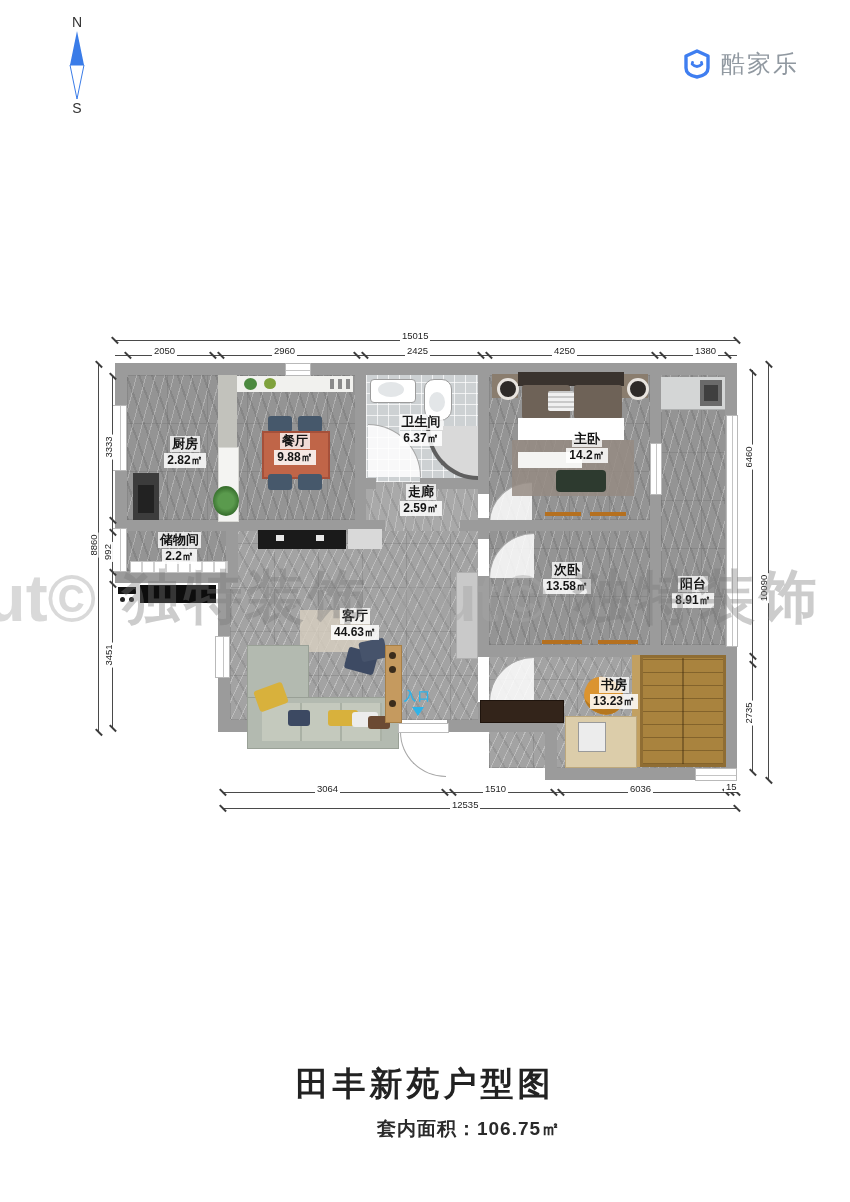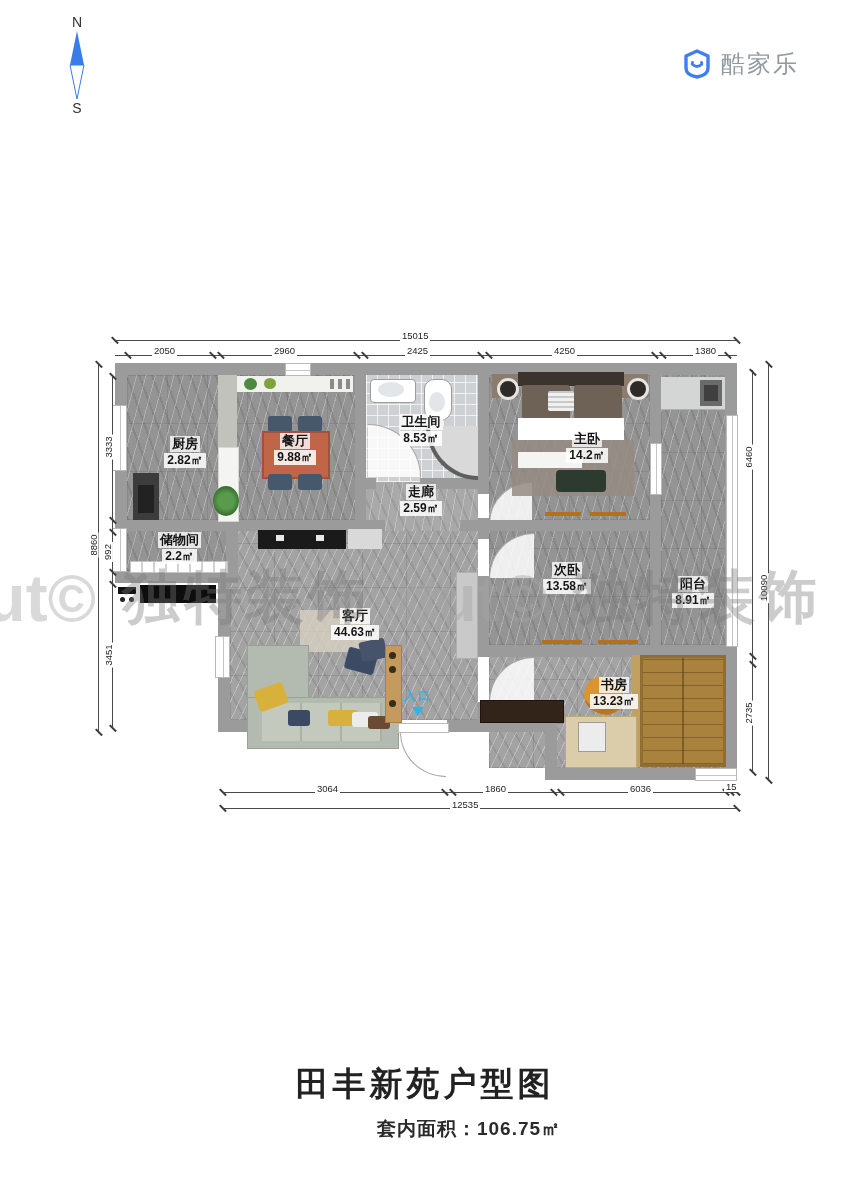--- a/index.html
+++ b/index.html
@@ -214,21 +214,21 @@
 <div class="rlabel" style="left:145px;top:436px;width:80px;">
   <span class="nm">厨房</span>
   <span class="ar">2.82㎡</span>
 </div>
 <div class="rlabel" style="left:255px;top:433px;width:80px;">
   <span class="nm">餐厅</span>
   <span class="ar">9.88㎡</span>
 </div>
 <div class="rlabel" style="left:378px;top:414px;width:86px;">
   <span class="nm">卫生间</span>
-  <span class="ar">8.53㎡</span>
+  <span class="ar">6.37㎡</span>
 </div>
 <div class="rlabel" style="left:542px;top:431px;width:90px;">
   <span class="nm">主卧</span>
   <span class="ar">14.2㎡</span>
 </div>
 <div class="rlabel" style="left:659px;top:532px;width:68px;margin-top:44px;">
   <span class="nm">阳台</span>
   <span class="ar">8.91㎡</span>
 </div>
 <div class="rlabel" style="left:378px;top:484px;width:86px;">
@@ -308,21 +308,21 @@
 <div class="dl" style="left:222px;top:792px;width:515px;height:1px;"></div>
 <span class="tick" style="left:222px;top:788px;"></span>
 <span class="tick" style="left:444px;top:788px;"></span>
 <span class="tick" style="left:452px;top:788px;"></span>
 <span class="tick" style="left:553px;top:788px;"></span>
 <span class="tick" style="left:560px;top:788px;"></span>
 <span class="tick" style="left:725px;top:788px;"></span>
 <span class="tick" style="left:730px;top:788px;"></span>
 <span class="tick" style="left:736px;top:788px;"></span>
 <span class="dnum" style="left:315px;top:784px;">3064</span>
-<span class="dnum" style="left:483px;top:784px;">1860</span>
+<span class="dnum" style="left:483px;top:784px;">1510</span>
 <span class="dnum" style="left:628px;top:784px;">6036</span>
 <span class="dnum" style="left:724px;top:782px;">15</span>
 <div class="dl" style="left:222px;top:808px;width:515px;height:1px;"></div>
 <span class="tick" style="left:222px;top:804px;"></span>
 <span class="tick" style="left:736px;top:804px;"></span>
 <span class="dnum" style="left:450px;top:800px;">12535</span>
 
 <div class="wm">
   <span class="lat">dut©</span>
   <span class="zh">独特装饰</span>

